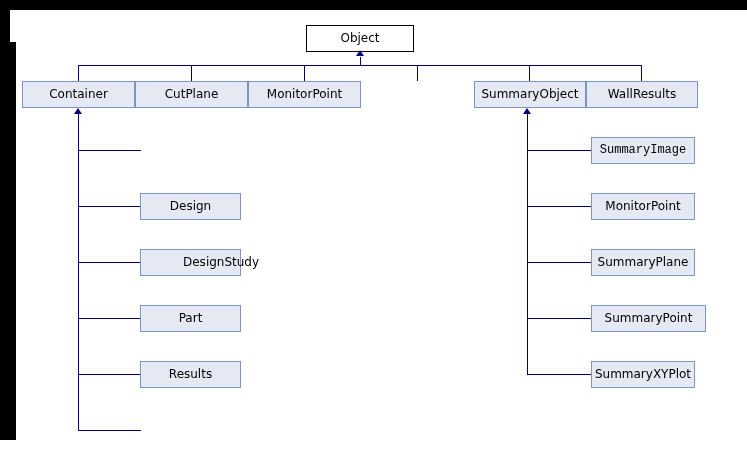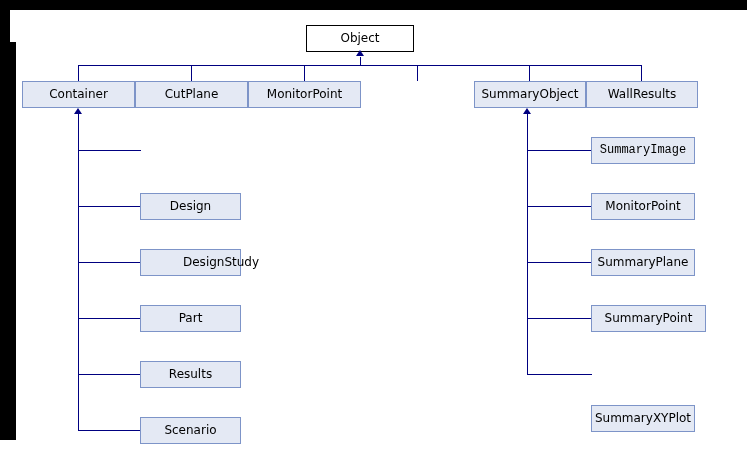--- a/index.html
+++ b/index.html
@@ -106,30 +106,29 @@
   <div class="edge h" style="left:78px; top:206px; width:63px;"></div>
   <div class="edge h" style="left:78px; top:262px; width:63px;"></div>
   <div class="edge h" style="left:78px; top:318px; width:63px;"></div>
   <div class="edge h" style="left:78px; top:374px; width:63px;"></div>
   <div class="edge h" style="left:78px; top:430px; width:63px;"></div>
 
   <div class="node" style="left:140px; top:193px; width:101px;">Design</div>
   <div class="node" style="left:140px; top:249px; width:101px;padding-left:42px;">DesignStudy</div>
   <div class="node" style="left:140px; top:305px; width:101px;">Part</div>
   <div class="node" style="left:140px; top:361px; width:101px;">Results</div>
-  <div class="node" style="left:140px; top:417px; width:101px;">Scenario</div>
 
   <div class="arrow" style="left:523px; top:108px;"></div>
   <div class="edge v" style="left:527px; top:114px; height:261px;"></div>
 
   <div class="edge h" style="left:527px; top:150px; width:65px;"></div>
   <div class="edge h" style="left:527px; top:206px; width:65px;"></div>
   <div class="edge h" style="left:527px; top:262px; width:65px;"></div>
   <div class="edge h" style="left:527px; top:318px; width:65px;"></div>
   <div class="edge h" style="left:527px; top:374px; width:65px;"></div>
 
   <div class="node" style="left:591px; top:137px; width:104px;font-family:Liberation Mono, monospace;">SummaryImage</div>
   <div class="node" style="left:591px; top:193px; width:104px;">MonitorPoint</div>
   <div class="node" style="left:591px; top:249px; width:104px;">SummaryPlane</div>
   <div class="node" style="left:591px; top:305px; width:115px;">SummaryPoint</div>
-  <div class="node" style="left:591px; top:361px; width:104px;margin-top:44px;">SummaryXYPlot</div>
+  <div class="node" style="left:591px; top:361px; width:104px;">SummaryXYPlot</div>
 
 </div>
 
 </body></html>

